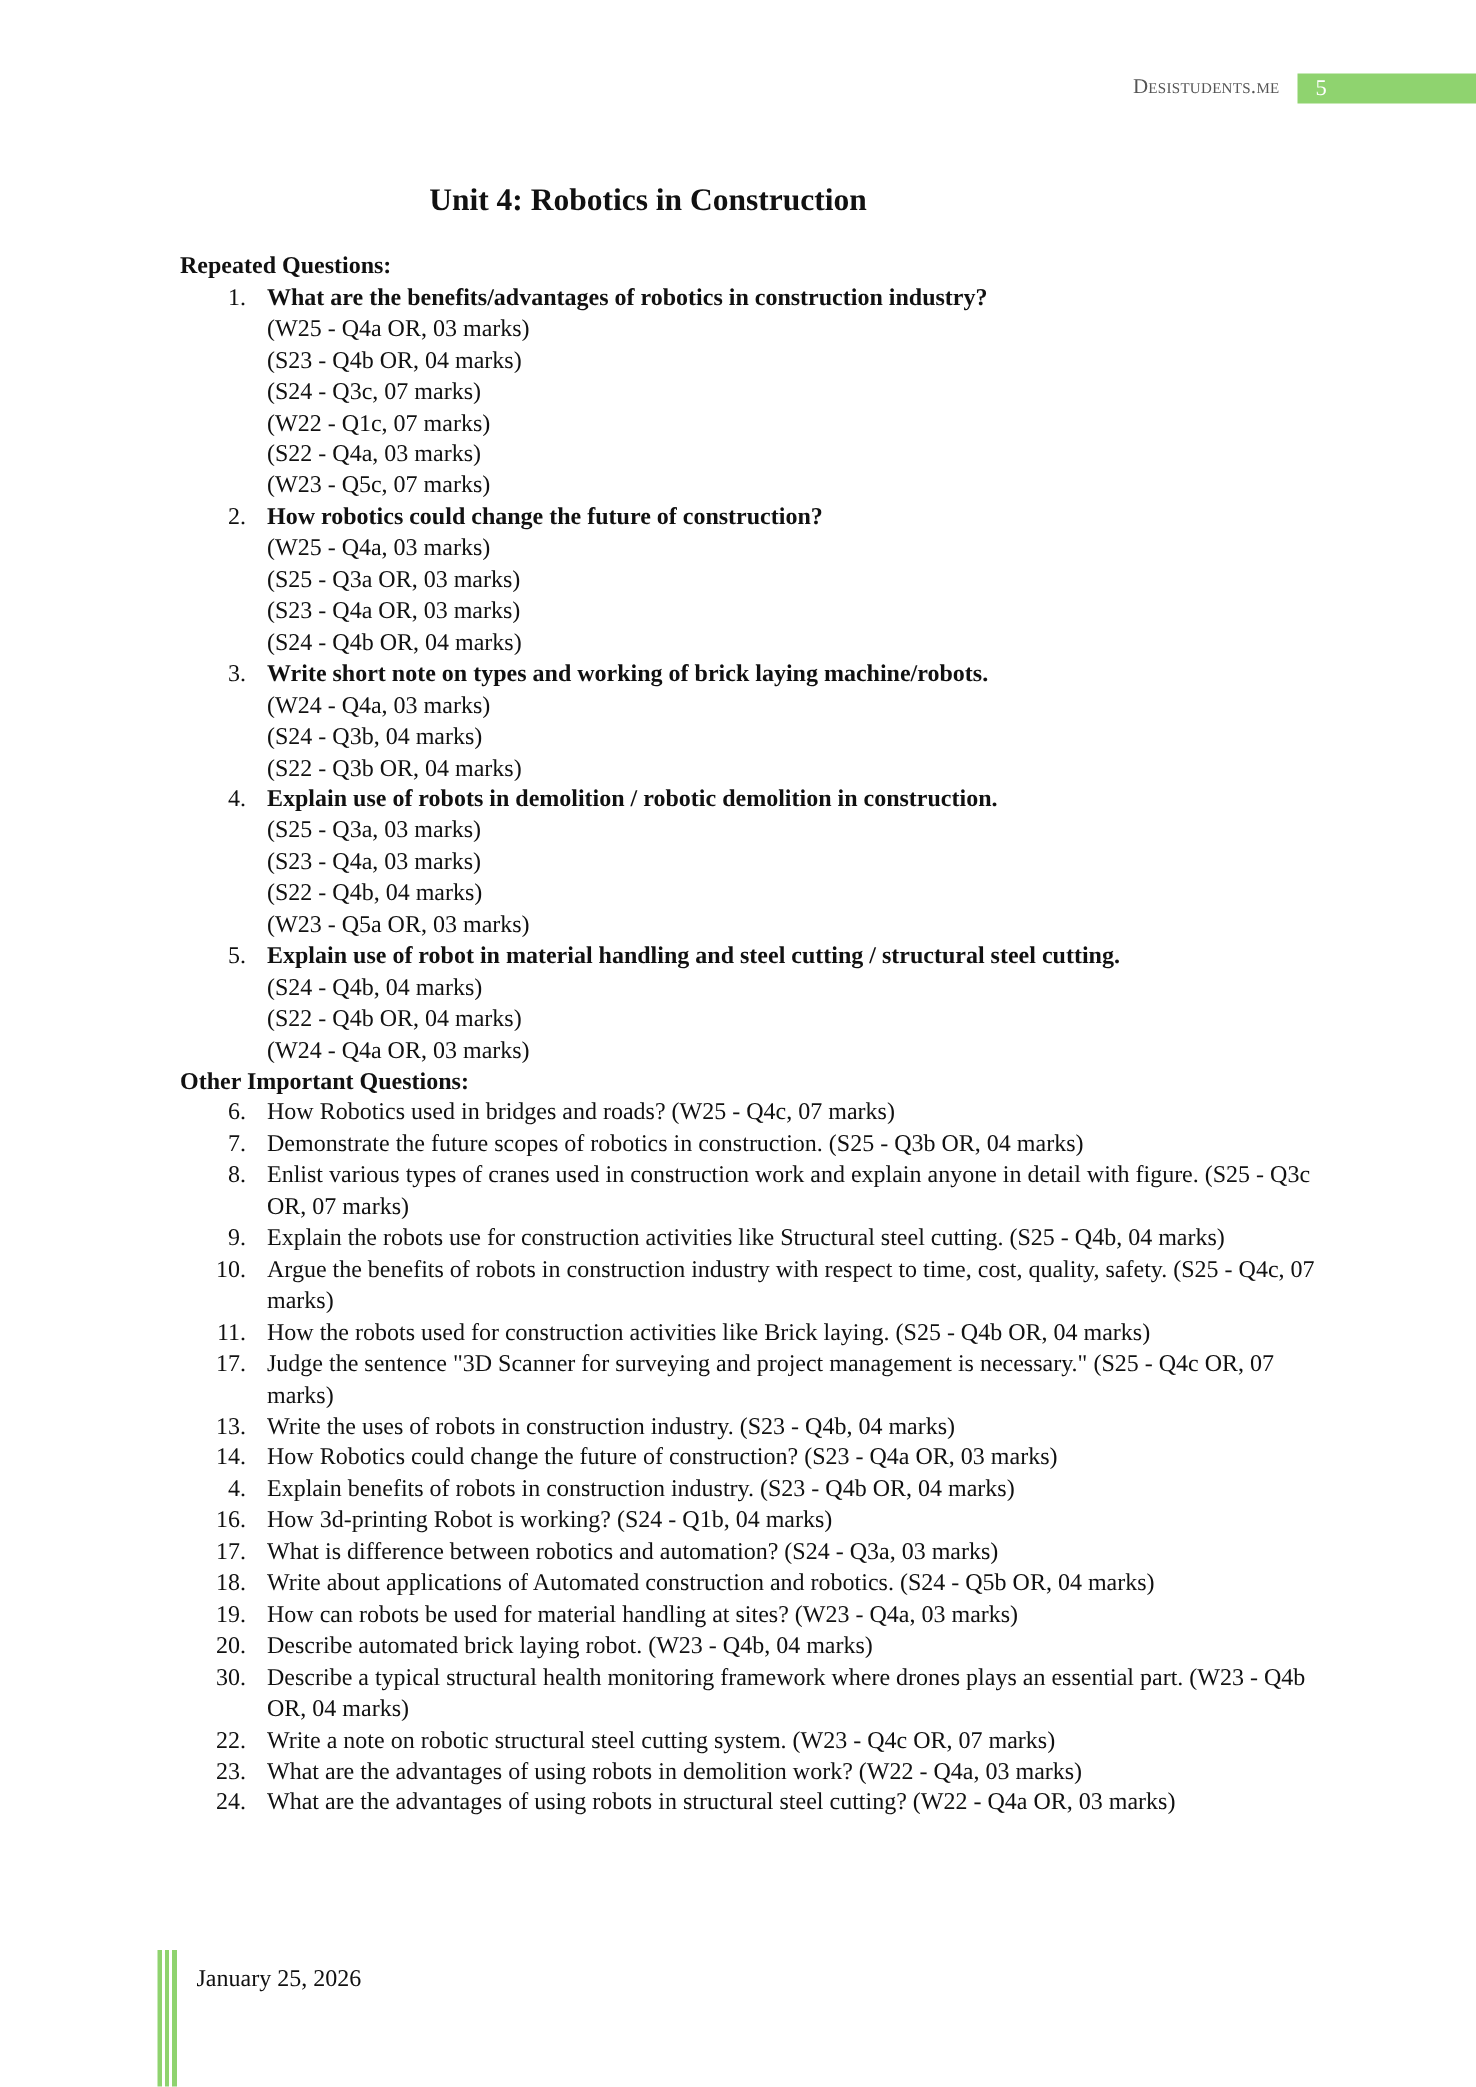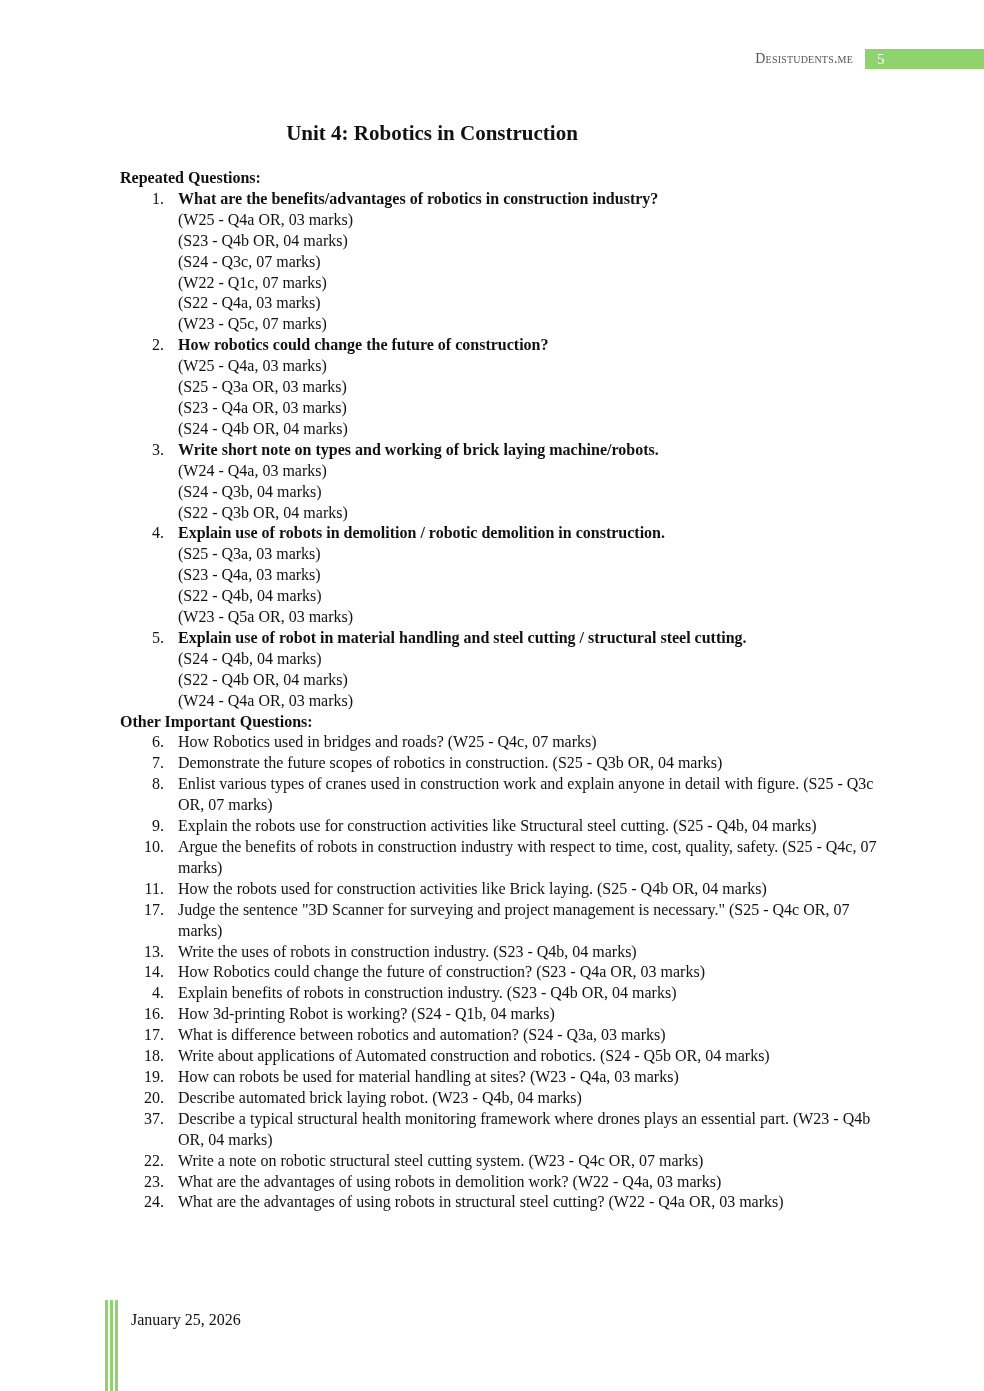--- a/index.html
+++ b/index.html
@@ -70,21 +70,21 @@
       <li><span class="num">11.</span><span>How the robots used for construction activities like Brick laying. (S25 - Q4b OR, 04 marks)</span></li>
       <li><span class="num">17.</span><span>Judge the sentence "3D Scanner for surveying and project management is necessary." (S25 - Q4c OR, 07 marks)</span></li>
       <li><span class="num">13.</span><span>Write the uses of robots in construction industry. (S23 - Q4b, 04 marks)</span></li>
       <li><span class="num">14.</span><span>How Robotics could change the future of construction? (S23 - Q4a OR, 03 marks)</span></li>
       <li><span class="num">4.</span><span>Explain benefits of robots in construction industry. (S23 - Q4b OR, 04 marks)</span></li>
       <li><span class="num">16.</span><span>How 3d-printing Robot is working? (S24 - Q1b, 04 marks)</span></li>
       <li><span class="num">17.</span><span>What is difference between robotics and automation? (S24 - Q3a, 03 marks)</span></li>
       <li><span class="num">18.</span><span>Write about applications of Automated construction and robotics. (S24 - Q5b OR, 04 marks)</span></li>
       <li><span class="num">19.</span><span>How can robots be used for material handling at sites? (W23 - Q4a, 03 marks)</span></li>
       <li><span class="num">20.</span><span>Describe automated brick laying robot. (W23 - Q4b, 04 marks)</span></li>
-      <li><span class="num">37.</span><span>Describe a typical structural health monitoring framework where drones plays an essential part. (W23 - Q4b OR, 04 marks)</span></li>
+      <li><span class="num">30.</span><span>Describe a typical structural health monitoring framework where drones plays an essential part. (W23 - Q4b OR, 04 marks)</span></li>
       <li><span class="num">22.</span><span>Write a note on robotic structural steel cutting system. (W23 - Q4c OR, 07 marks)</span></li>
       <li><span class="num">23.</span><span>What are the advantages of using robots in demolition work? (W22 - Q4a, 03 marks)</span></li>
       <li><span class="num">24.</span><span>What are the advantages of using robots in structural steel cutting? (W22 - Q4a OR, 03 marks)</span></li>
     </ol>
 </div>
 
 <div class="footer-bars"></div>
 <div class="footer-date">January 25, 2026</div>
 
 </body></html>

